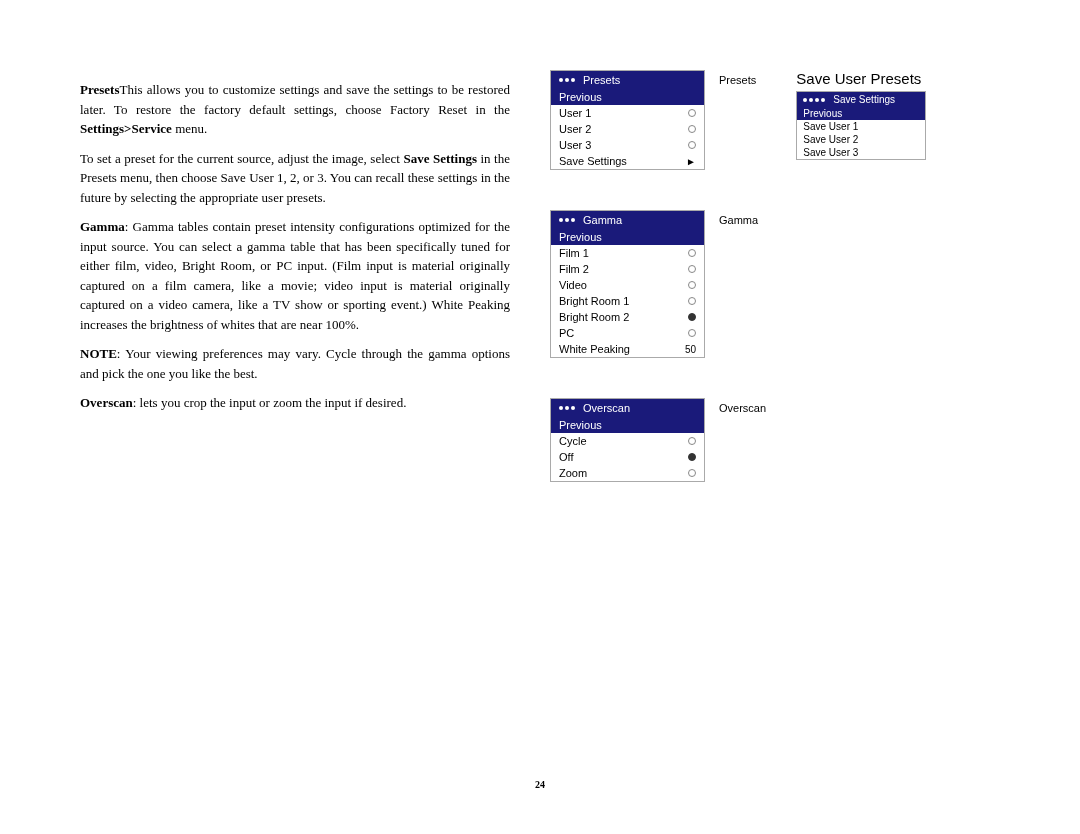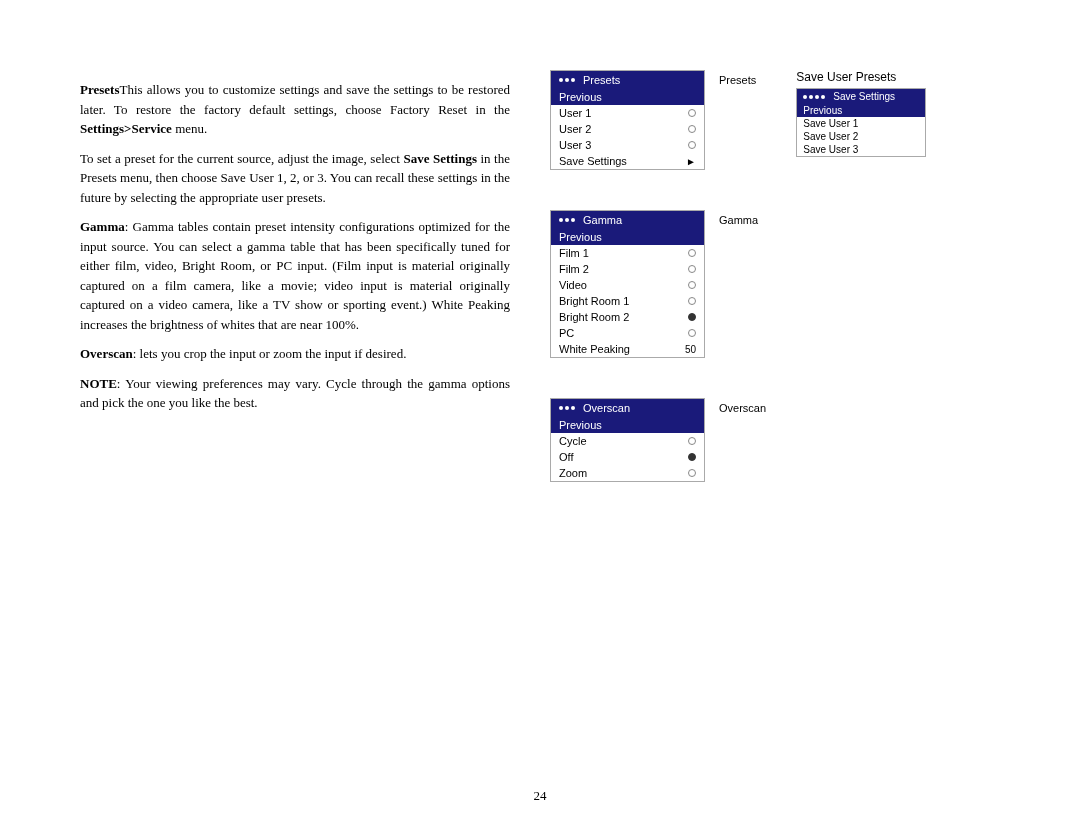--- a/index.html
+++ b/index.html
@@ -127,24 +127,25 @@
     }
 
     .save-submenu .menu-item {
       padding: 1px 6px;
       font-size: 10px;
     }
 
     
     .page-number {
       position: absolute;
-      bottom: 30px;
+      bottom: 44px;
       left: 50%;
       transform: translateX(-50%);
-      font-size: 13px;
+      font-size: 10px;
+      font-weight: bold;
     }
 
     .section-row {
       display: flex;
       align-items: flex-start;
       width: 100%;
       gap: 10px;
       margin-bottom: 10px;
     }
 
@@ -167,24 +168,24 @@
       <p>
         <strong>Presets</strong><span>This allows you to customize settings and save the settings to be restored later. To restore the factory default settings, choose Factory Reset in the </span><strong>Settings&gt;Service</strong><span> menu.</span>
       </p>
       <p>
         <span>To set a preset for the current source, adjust the image, select </span><strong>Save Settings</strong><span> in the Presets menu, then choose Save User 1, 2, or 3. You can recall these settings in the future by selecting the appropriate user presets.</span>
       </p>
       <p>
         <strong>Gamma</strong><span>: Gamma tables contain preset intensity configurations optimized for the input source. You can select a gamma table that has been specifically tuned for either film, video, Bright Room, or PC input. (Film input is material originally captured on a film camera, like a movie; video input is material originally captured on a video camera, like a TV show or sporting event.) White Peaking increases the brightness of whites that are near 100%.</span>
       </p>
       <p>
+        <strong>NOTE</strong><span>: Your viewing preferences may vary. Cycle through the gamma options and pick the one you like the best.</span>
+      </p>
+      <p>
         <strong>Overscan</strong><span>: lets you crop the input or zoom the input if desired.</span>
-      </p>
-      <p>
-        <strong>NOTE</strong><span>: Your viewing preferences may vary. Cycle through the gamma options and pick the one you like the best.</span>
       </p>
     </div>
   </div>
 
   <div class="right-column">
 
     <div class="section-row">
       <div>
         <div class="menu-box">
           <div class="menu-title-bar">
@@ -212,21 +213,21 @@
           </div>
           <div class="menu-item">
             <span>Save Settings</span>
             <span class="arrow">►</span>
           </div>
         </div>
       </div>
       <div class="section-label">Presets</div>
 
       <div style="margin-left: 30px; display: flex; flex-direction: column; align-items: flex-start;">
-        <div style="font-family: Arial, sans-serif; font-size: 12px; margin-bottom: 4px; white-space: nowrap;">Save User Presets</div>
+        <div style="font-family: Arial, sans-serif; font-size: 15px; margin-bottom: 4px; white-space: nowrap;">Save User Presets</div>
         <div class="save-submenu">
           <div class="menu-title-bar">
             <span class="menu-dots">
               <span class="menu-dot"></span>
               <span class="menu-dot"></span>
               <span class="menu-dot"></span>
               <span class="menu-dot"></span>
             </span>
             <span>Save Settings</span>
           </div>

